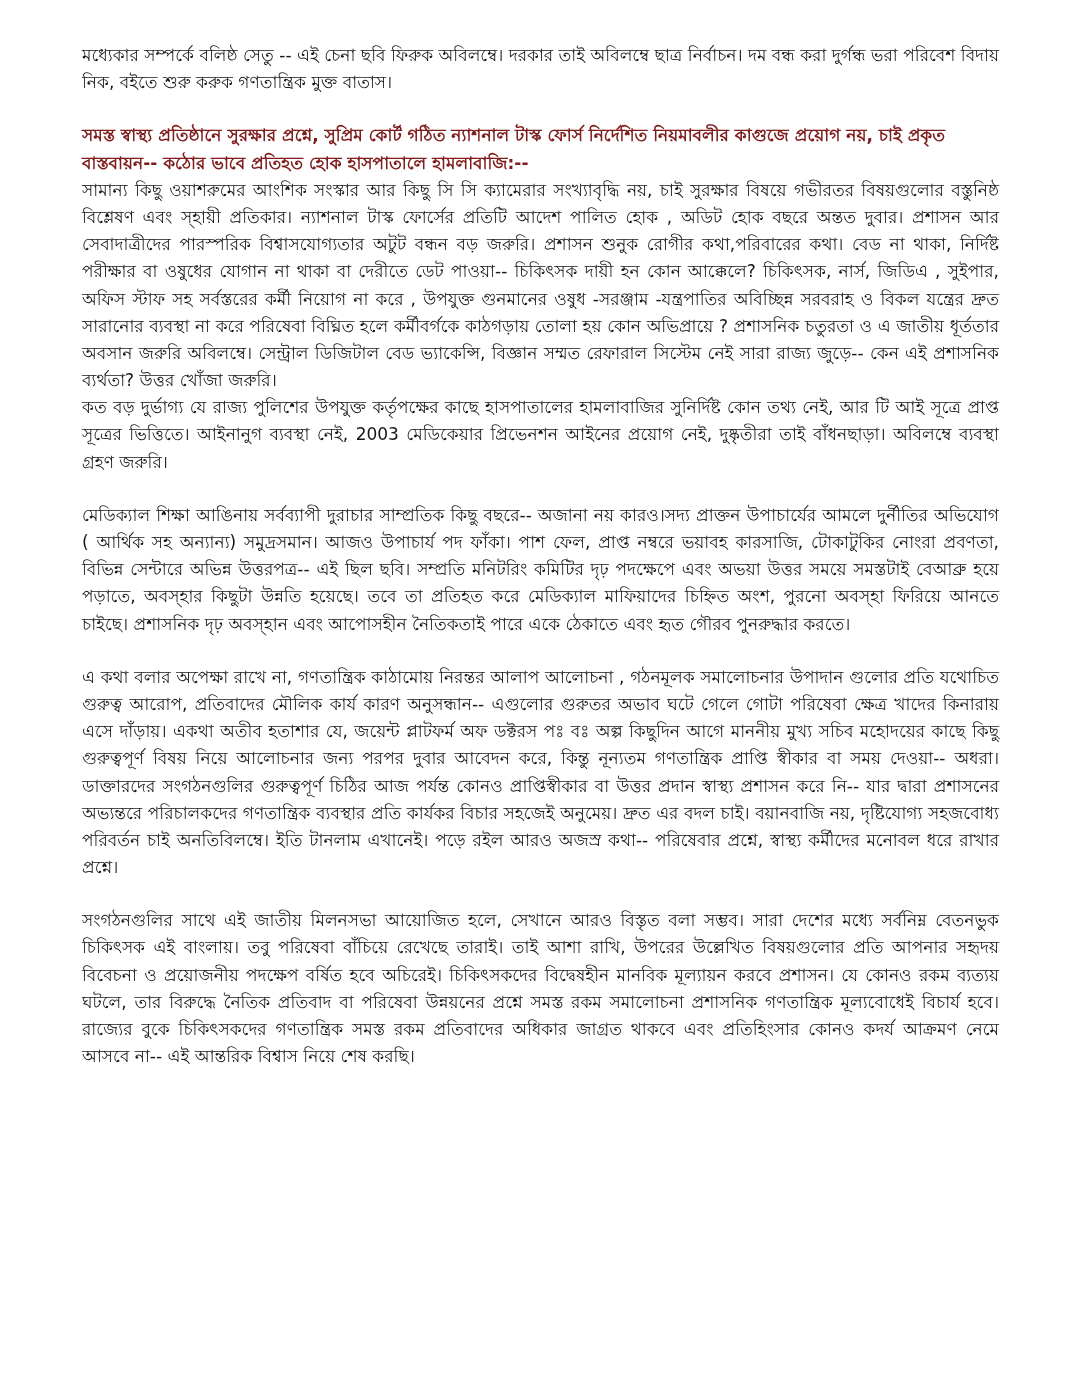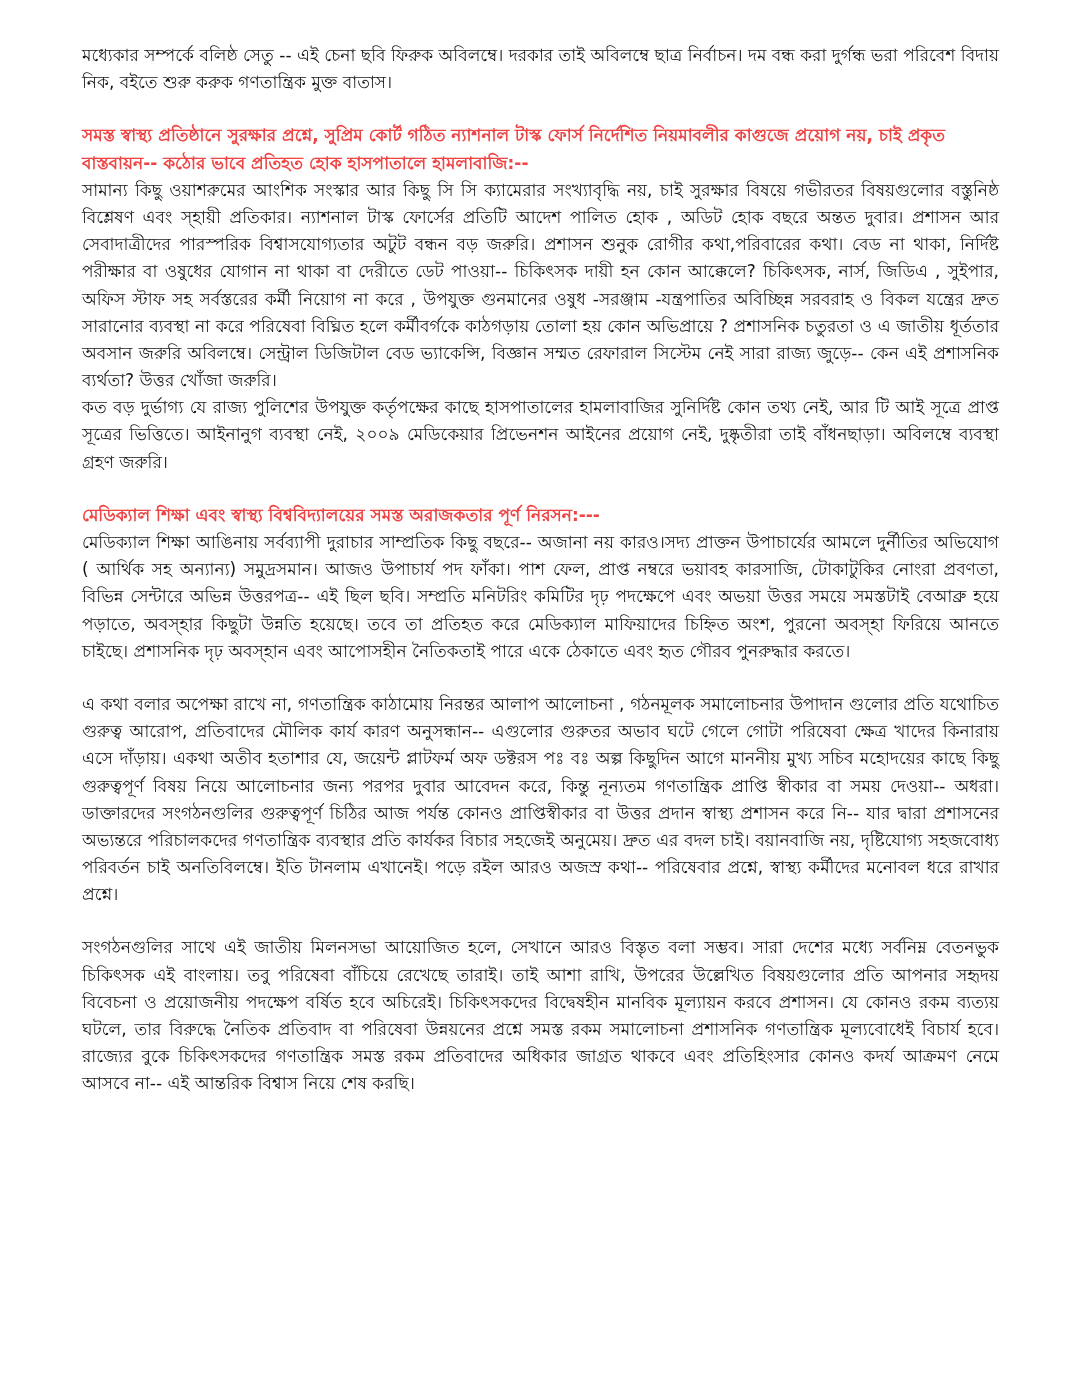--- a/index.html
+++ b/index.html
@@ -18,21 +18,21 @@
     font-family: "DejaVu Sans", "Liberation Sans", sans-serif;
     font-size: 17px;
     line-height: 1.6;
     color: #161616;
   }
   p { margin: 0; text-align: justify; }
   .intro-para { margin-bottom: 26px; }
   .section { margin-bottom: 26px; }
   .section-heading {
     font-weight: bold;
-    color: #ef4444;
+    color: #7f1d1d;
     text-align: left;
     margin: 0;
   }
   .closing-para { margin-bottom: 38px; }
   .thanks-line { text-align: center; margin: 0; }
   .sig-row {
     display: flex;
     justify-content: space-between;
     align-items: flex-end;
     margin-top: 40px;
@@ -51,25 +51,24 @@
 </head>
 <body>
 
 <div class="page">
 
   <p class="intro-para">মধ্যেকার সম্পর্কে বলিষ্ঠ সেতু -- এই চেনা ছবি ফিরুক অবিলম্বে। দরকার তাই অবিলম্বে ছাত্র নির্বাচন। দম বন্ধ করা দুর্গন্ধ ভরা পরিবেশ বিদায় নিক, বইতে শুরু করুক গণতান্ত্রিক মুক্ত বাতাস।</p>
 
   <div class="section">
     <p class="section-heading">সমস্ত স্বাস্থ্য প্রতিষ্ঠানে সুরক্ষার প্রশ্নে, সুপ্রিম কোর্ট গঠিত ন্যাশনাল টাস্ক ফোর্স নির্দেশিত নিয়মাবলীর কাগুজে প্রয়োগ নয়, চাই প্রকৃত বাস্তবায়ন-- কঠোর ভাবে প্রতিহত হোক হাসপাতালে হামলাবাজি:--</p>
     <p>সামান্য কিছু ওয়াশরুমের আংশিক সংস্কার আর কিছু সি সি ক্যামেরার সংখ্যাবৃদ্ধি নয়, চাই সুরক্ষার বিষয়ে গভীরতর বিষয়গুলোর বস্তুনিষ্ঠ বিশ্লেষণ এবং স্হায়ী প্রতিকার। ন্যাশনাল টাস্ক ফোর্সের প্রতিটি আদেশ পালিত হোক , অডিট হোক বছরে অন্তত দুবার। প্রশাসন আর সেবাদাত্রীদের পারস্পরিক বিশ্বাসযোগ্যতার অটুট বন্ধন বড় জরুরি। প্রশাসন শুনুক রোগীর কথা,পরিবারের কথা। বেড না থাকা, নির্দিষ্ট পরীক্ষার বা ওষুধের যোগান না থাকা বা দেরীতে ডেট পাওয়া-- চিকিৎসক দায়ী হন কোন আক্কেলে? চিকিৎসক, নার্স, জিডিএ , সুইপার, অফিস স্টাফ সহ সর্বস্তরের কর্মী নিয়োগ না করে , উপযুক্ত গুনমানের ওষুধ -সরঞ্জাম -যন্ত্রপাতির অবিচ্ছিন্ন সরবরাহ ও বিকল যন্ত্রের দ্রুত সারানোর ব্যবস্থা না করে পরিষেবা বিঘ্নিত হলে কর্মীবর্গকে কাঠগড়ায় তোলা হয় কোন অভিপ্রায়ে ?  প্রশাসনিক চতুরতা ও এ জাতীয় ধূর্ততার অবসান জরুরি অবিলম্বে। সেন্ট্রাল ডিজিটাল বেড ভ্যাকেন্সি, বিজ্ঞান সম্মত রেফারাল সিস্টেম নেই সারা রাজ্য জুড়ে-- কেন এই প্রশাসনিক ব্যর্থতা? উত্তর খোঁজা জরুরি।</p>
-    <p>কত বড় দুর্ভাগ্য যে রাজ্য পুলিশের উপযুক্ত কর্তৃপক্ষের কাছে হাসপাতালের হামলাবাজির সুনির্দিষ্ট কোন তথ্য নেই, আর টি আই সূত্রে প্রাপ্ত সূত্রের ভিত্তিতে। আইনানুগ ব্যবস্থা নেই, ২০০৯ মেডিকেয়ার প্রিভেনশন আইনের প্রয়োগ নেই, দুষ্কৃতীরা তাই বাঁধনছাড়া। অবিলম্বে ব্যবস্থা গ্রহণ জরুরি।</p>
+    <p>কত বড় দুর্ভাগ্য যে রাজ্য পুলিশের উপযুক্ত কর্তৃপক্ষের কাছে হাসপাতালের হামলাবাজির সুনির্দিষ্ট কোন তথ্য নেই, আর টি আই সূত্রে প্রাপ্ত সূত্রের ভিত্তিতে। আইনানুগ ব্যবস্থা নেই, 2003 মেডিকেয়ার প্রিভেনশন আইনের প্রয়োগ নেই, দুষ্কৃতীরা তাই বাঁধনছাড়া। অবিলম্বে ব্যবস্থা গ্রহণ জরুরি।</p>
   </div>
 
   <div class="section">
-    <p class="section-heading">মেডিক্যাল শিক্ষা এবং স্বাস্থ্য বিশ্ববিদ্যালয়ের সমস্ত অরাজকতার পূর্ণ নিরসন:---</p>
     <p>মেডিক্যাল শিক্ষা আঙিনায় সর্বব্যাপী দুরাচার সাম্প্রতিক কিছু বছরে-- অজানা নয় কারও।সদ্য প্রাক্তন উপাচার্যের আমলে দুর্নীতির অভিযোগ ( আর্থিক সহ অন্যান্য) সমুদ্রসমান। আজও উপাচার্য পদ ফাঁকা। পাশ ফেল, প্রাপ্ত নম্বরে ভয়াবহ কারসাজি, টোকাটুকির নোংরা প্রবণতা, বিভিন্ন সেন্টারে অভিন্ন উত্তরপত্র-- এই ছিল ছবি। সম্প্রতি মনিটরিং কমিটির দৃঢ় পদক্ষেপে এবং অভয়া উত্তর সময়ে সমস্তটাই বেআব্রু হয়ে পড়াতে, অবস্হার কিছুটা উন্নতি হয়েছে। তবে তা প্রতিহত করে মেডিক্যাল মাফিয়াদের চিহ্নিত অংশ, পুরনো অবস্হা ফিরিয়ে আনতে চাইছে। প্রশাসনিক দৃঢ় অবস্হান এবং আপোসহীন নৈতিকতাই পারে একে ঠেকাতে এবং হৃত গৌরব পুনরুদ্ধার করতে।</p>
   </div>
 
   <div class="section">
     <p>এ কথা বলার অপেক্ষা রাখে না, গণতান্ত্রিক কাঠামোয় নিরন্তর আলাপ আলোচনা , গঠনমূলক সমালোচনার উপাদান গুলোর প্রতি যথোচিত গুরুত্ব আরোপ,  প্রতিবাদের মৌলিক কার্য কারণ অনুসন্ধান-- এগুলোর গুরুতর অভাব ঘটে গেলে গোটা পরিষেবা ক্ষেত্র খাদের কিনারায় এসে দাঁড়ায়। একথা অতীব হতাশার যে, জয়েন্ট প্লাটফর্ম অফ ডক্টরস পঃ বঃ অল্প কিছুদিন আগে মাননীয় মুখ্য সচিব মহোদয়ের কাছে কিছু গুরুত্বপূর্ণ বিষয় নিয়ে আলোচনার জন্য পরপর দুবার আবেদন করে, কিন্তু নূন্যতম গণতান্ত্রিক প্রাপ্তি স্বীকার বা সময় দেওয়া-- অধরা। ডাক্তারদের সংগঠনগুলির গুরুত্বপূর্ণ চিঠির আজ পর্যন্ত কোনও প্রাপ্তিস্বীকার বা উত্তর প্রদান স্বাস্থ্য প্রশাসন করে নি-- যার দ্বারা প্রশাসনের অভ্যন্তরে পরিচালকদের গণতান্ত্রিক ব্যবস্থার প্রতি কার্যকর  বিচার সহজেই অনুমেয়। দ্রুত এর বদল চাই। বয়ানবাজি নয়, দৃষ্টিযোগ্য সহজবোধ্য পরিবর্তন চাই অনতিবিলম্বে। ইতি টানলাম এখানেই। পড়ে রইল আরও অজস্র কথা-- পরিষেবার প্রশ্নে, স্বাস্থ্য কর্মীদের মনোবল ধরে রাখার প্রশ্নে।</p>
   </div>
 
   <p class="closing-para">সংগঠনগুলির সাথে এই জাতীয় মিলনসভা আয়োজিত হলে, সেখানে আরও বিস্তৃত বলা সম্ভব। সারা দেশের মধ্যে সর্বনিম্ন বেতনভুক চিকিৎসক এই বাংলায়। তবু পরিষেবা বাঁচিয়ে রেখেছে তারাই।  তাই আশা রাখি, উপরের উল্লেখিত বিষয়গুলোর প্রতি আপনার সহৃদয় বিবেচনা ও প্রয়োজনীয় পদক্ষেপ বর্ষিত হবে অচিরেই। চিকিৎসকদের বিদ্বেষহীন মানবিক মূল্যায়ন করবে প্রশাসন। যে কোনও রকম ব্যত্যয় ঘটলে, তার বিরুদ্ধে নৈতিক প্রতিবাদ বা পরিষেবা উন্নয়নের প্রশ্নে সমস্ত রকম সমালোচনা প্রশাসনিক গণতান্ত্রিক মূল্যবোধেই বিচার্য হবে। রাজ্যের বুকে চিকিৎসকদের গণতান্ত্রিক সমস্ত রকম প্রতিবাদের অধিকার জাগ্রত থাকবে এবং প্রতিহিংসার কোনও কদর্য আক্রমণ নেমে আসবে না-- এই আন্তরিক বিশ্বাস নিয়ে শেষ করছি।</p>
 
   <p class="thanks-line">ধন্যবাদান্তে</p>

